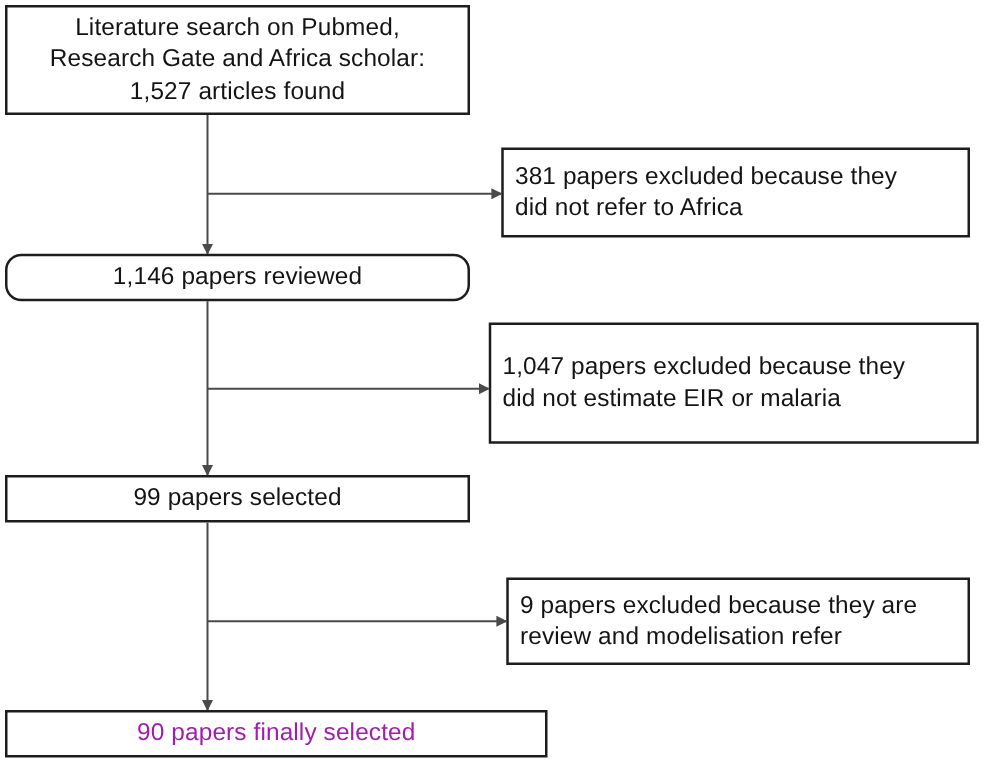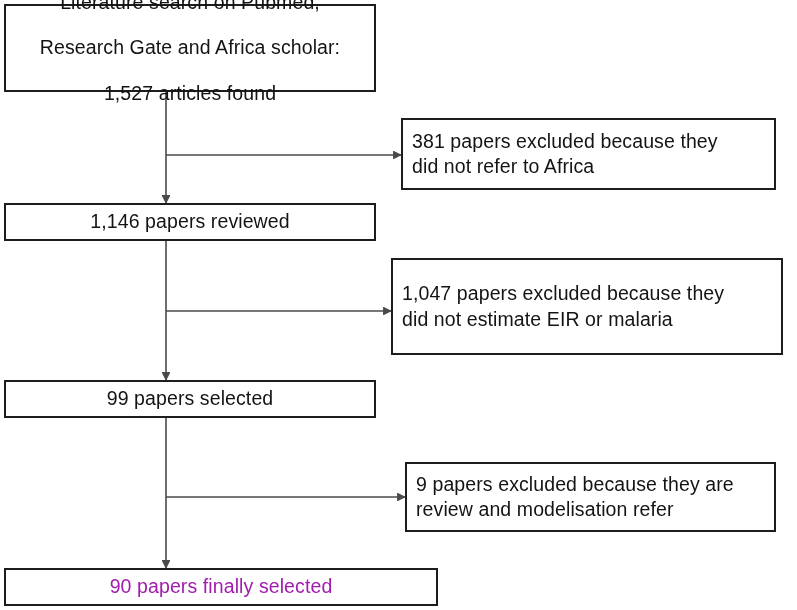--- a/index.html
+++ b/index.html
@@ -63,30 +63,30 @@
         </marker>
       </defs>
       <line x1="166" y1="92" x2="166" y2="203" stroke="#4a4a4a" stroke-width="1.6" marker-end="url(#ah)"></line>
       <line x1="166" y1="155" x2="401" y2="155" stroke="#4a4a4a" stroke-width="1.6" marker-end="url(#ah)"></line>
       <line x1="166" y1="241" x2="166" y2="380" stroke="#4a4a4a" stroke-width="1.6" marker-end="url(#ah)"></line>
       <line x1="166" y1="311" x2="391" y2="311" stroke="#4a4a4a" stroke-width="1.6" marker-end="url(#ah)"></line>
       <line x1="166" y1="418" x2="166" y2="568" stroke="#4a4a4a" stroke-width="1.6" marker-end="url(#ah)"></line>
       <line x1="166" y1="497" x2="405" y2="497" stroke="#4a4a4a" stroke-width="1.6" marker-end="url(#ah)"></line>
     </svg>
   <div id="nodes">
-      <div class="node center" style="left: 4px; top: 4px; width: 372px; height: 88px; border-color: rgb(29, 29, 29); color: rgb(20, 20, 20); gap: 20px;">
+      <div class="node center" style="left: 4px; top: 4px; width: 372px; height: 88px; border-color: rgb(29, 29, 29); color: rgb(20, 20, 20);">
         <span class="ln">Literature search on Pubmed,</span>
         <span class="ln">Research Gate and Africa scholar:</span>
         <span class="ln">1,527 articles found</span>
       </div>
       <div class="node left" style="left: 401px; top: 118px; width: 375px; height: 72px; border-color: rgb(29, 29, 29); color: rgb(20, 20, 20);">
         <span class="ln">381 papers excluded because they</span>
         <span class="ln">did not refer to Africa</span>
       </div>
-      <div class="node center" style="left: 4px; top: 203px; width: 372px; height: 38px; border-color: rgb(29, 29, 29); color: rgb(20, 20, 20);">
+      <div class="node center" style="left: 4px; top: 203px; width: 372px; height: 38px; border-color: rgb(29, 29, 29); color: rgb(20, 20, 20); border-radius: 13px;">
         <span class="ln">1,146 papers reviewed</span>
       </div>
       <div class="node left" style="left: 391px; top: 258px; width: 392px; height: 97px; border-color: rgb(29, 29, 29); color: rgb(20, 20, 20);">
         <span class="ln">1,047 papers excluded because they</span>
         <span class="ln">did not estimate EIR or malaria</span>
       </div>
       <div class="node center" style="left: 4px; top: 380px; width: 372px; height: 38px; border-color: rgb(29, 29, 29); color: rgb(20, 20, 20);">
         <span class="ln">99 papers selected</span>
       </div>
       <div class="node left" style="left: 405px; top: 462px; width: 371px; height: 70px; border-color: rgb(29, 29, 29); color: rgb(20, 20, 20);">

